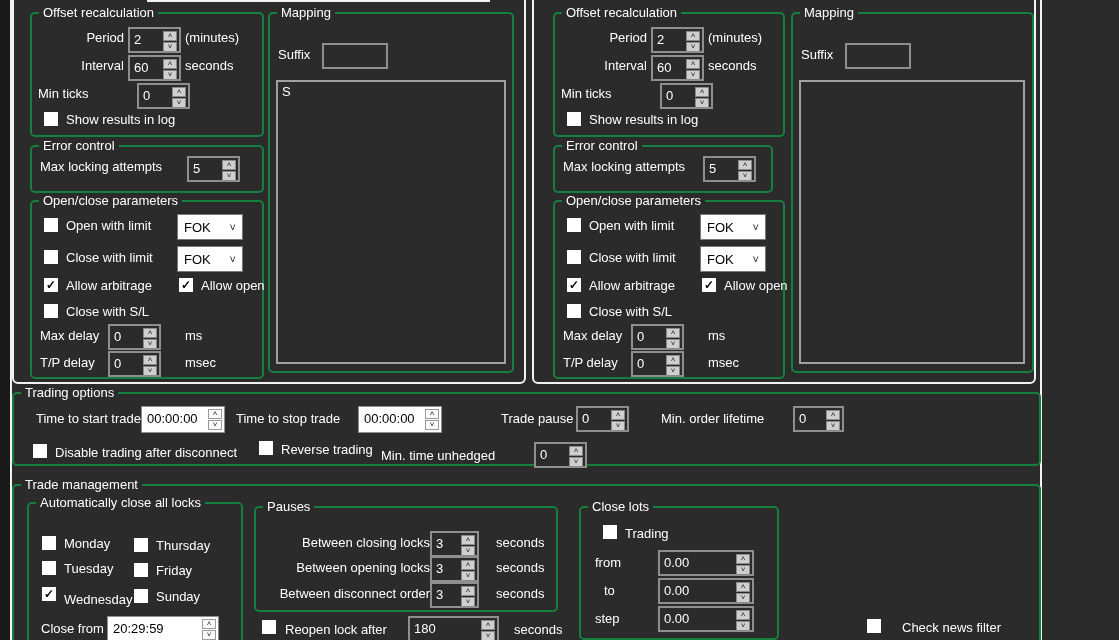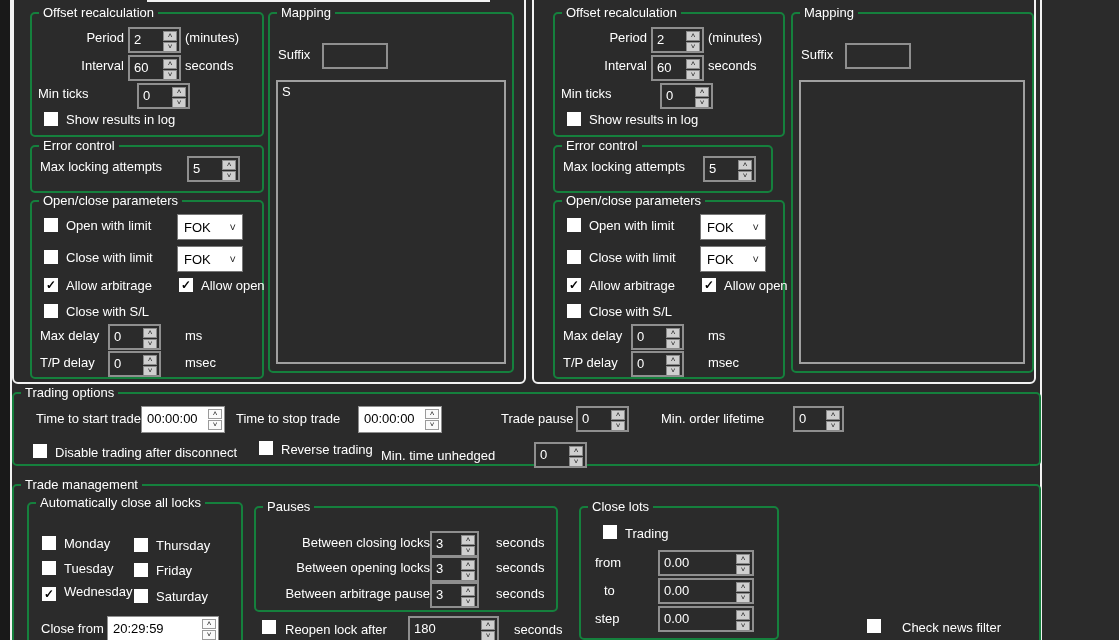--- a/index.html
+++ b/index.html
@@ -280,23 +280,23 @@
     <span class="gt">Automatically close all locks</span>
     <span class="cb" style="left:13px;top:32px"></span>
     <span class="lbl" style="left:35px;top:32px">Monday</span>
     <span class="cb" style="left:105px;top:34px"></span>
     <span class="lbl" style="left:127px;top:34px">Thursday</span>
     <span class="cb" style="left:13px;top:57px"></span>
     <span class="lbl" style="left:35px;top:57px">Tuesday</span>
     <span class="cb" style="left:105px;top:59px"></span>
     <span class="lbl" style="left:127px;top:59px">Friday</span>
     <span class="cb on" style="left:13px;top:83px"></span>
-    <span class="lbl" style="left:35px;top:80px">Wednesday</span>
+    <span class="lbl" style="left:35px;top:88px">Wednesday</span>
     <span class="cb" style="left:105px;top:85px"></span>
-    <span class="lbl" style="left:127px;top:85px">Saturday</span>
+    <span class="lbl" style="left:127px;top:85px">Sunday</span>
     <span class="lbl" style="left:12px;top:117px">Close from</span>
     <div class="din win" style="left:78px;top:112px;width:112px;height:27px">
         <span class="v">20:29:59</span>
         <span class="sp">
           <i>˄</i>
           <i>˅</i>
         </span>
       </div>
   </div>
 
@@ -313,21 +313,21 @@
     <span class="lbl" style="left:240px;top:27px">seconds</span>
     <span class="lbl r" style="left:6px;top:52px;width:168px">Between opening locks</span>
     <div class="din" style="left:174px;top:48px;width:49px">
         <span class="v">3</span>
         <span class="sp">
           <i>˄</i>
           <i>˅</i>
         </span>
       </div>
     <span class="lbl" style="left:240px;top:52px">seconds</span>
-    <span class="lbl r" style="left:6px;top:78px;width:168px">Between arbitrage pause</span>
+    <span class="lbl r" style="left:6px;top:78px;width:168px">Between disconnect order</span>
     <div class="din" style="left:174px;top:74px;width:49px">
         <span class="v">3</span>
         <span class="sp">
           <i>˄</i>
           <i>˅</i>
         </span>
       </div>
     <span class="lbl" style="left:240px;top:78px">seconds</span>
   </div>
 

